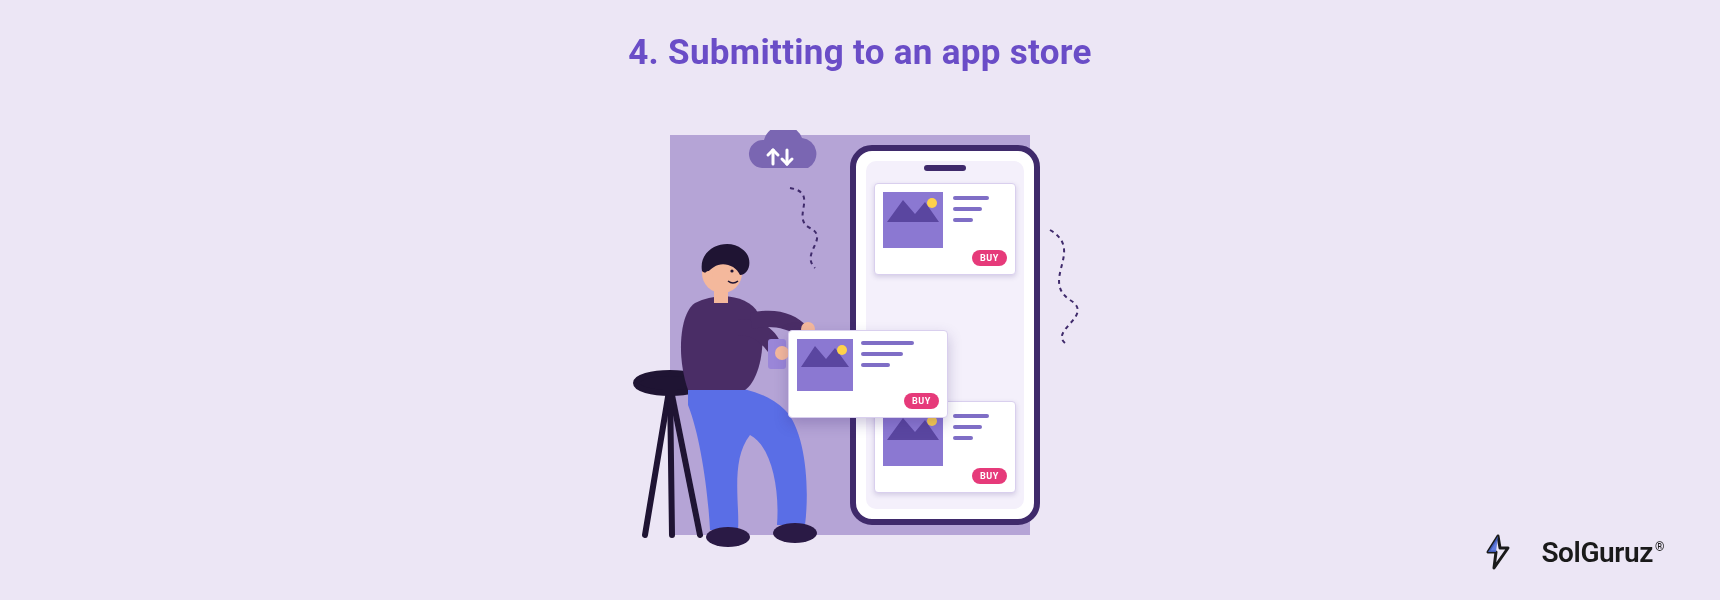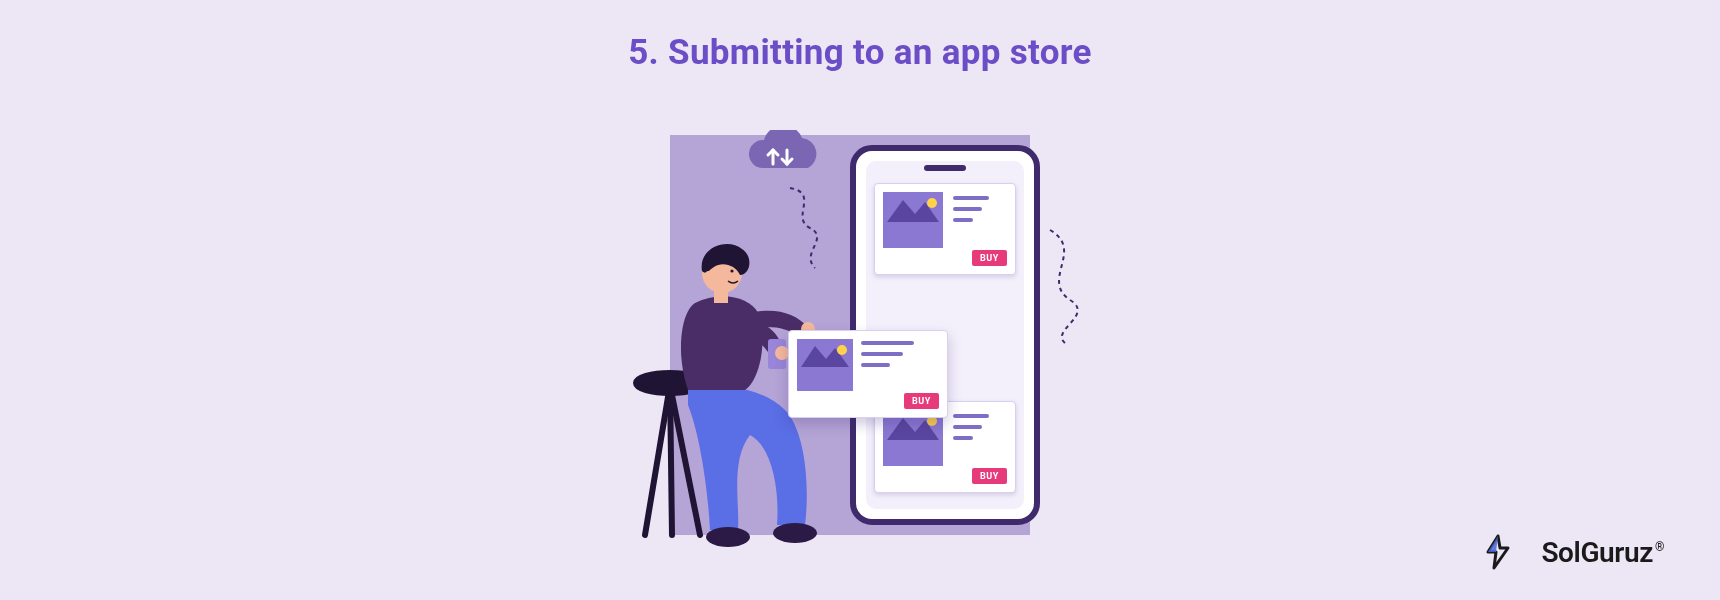--- a/index.html
+++ b/index.html
@@ -124,21 +124,21 @@
 
   .buy {
     position:absolute;
     right:8px; bottom:8px;
     background:#e63a7a;
     color:#fff;
     font-size:9px;
     font-weight:700;
     letter-spacing:0.6px;
     padding:3px 8px;
-    border-radius:2px;
+    border-radius:8px;
   }
 
   
   .card.float {
     position:absolute;
     top: 225px;
     left: 158px;
     width: 160px;
     height: 88px;
     z-index: 5;
@@ -148,21 +148,21 @@
     box-shadow: 0 6px 14px rgba(60,40,120,.25);
   }
   .card.float .thumb { width:56px; height:52px; }
   .card.float .lines { left: 72px; top:10px; }
   .card.float .buy { right:8px; bottom:8px; }
 
 </style>
 </head>
 <body>
 
-<h1 class="title">5. Submitting to an app store</h1>
+<h1 class="title">4. Submitting to an app store</h1>
 
 <div class="stage">
 
   <svg width="460" height="450">
     <rect x="40" y="30" width="360" height="400" fill="#b5a4d6"></rect>
   </svg>
 
   <svg width="90" height="60" style="left:110px; top:25px;">
     <path d="M22 38 a14 14 0 0 1 2 -28 a20 20 0 0 1 38 -2 a16 16 0 0 1 6 30 Z" fill="#7a66b2"></path>
     <g stroke="#ffffff" stroke-width="3" fill="none" stroke-linecap="round">

